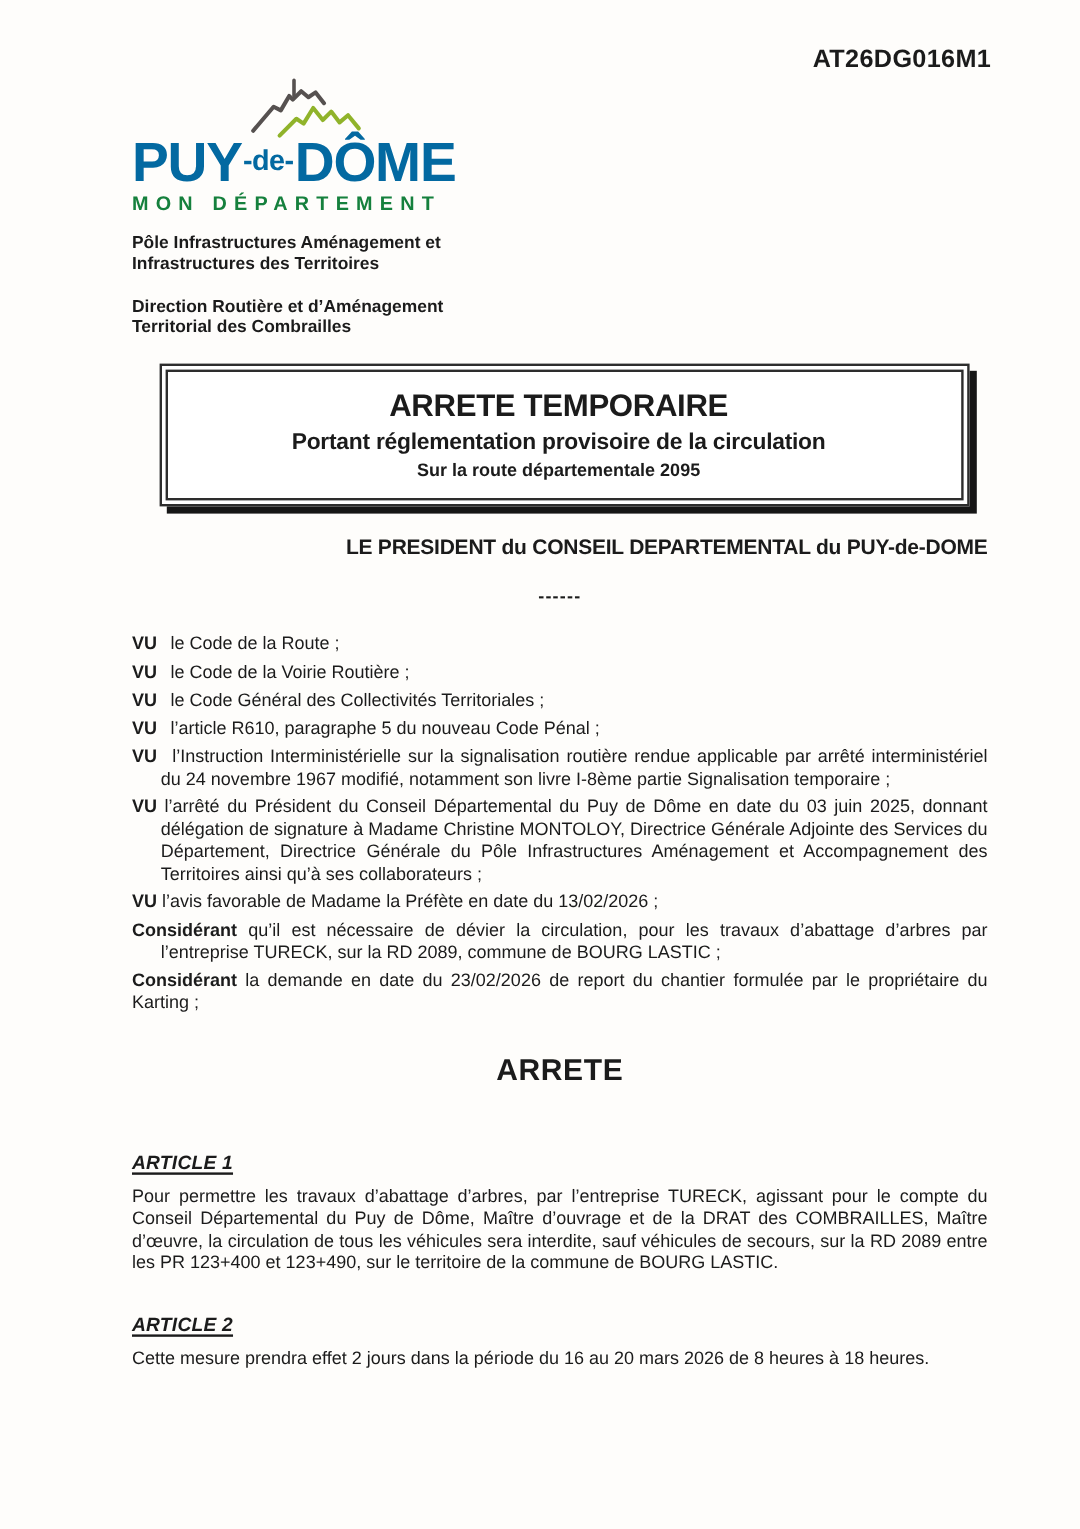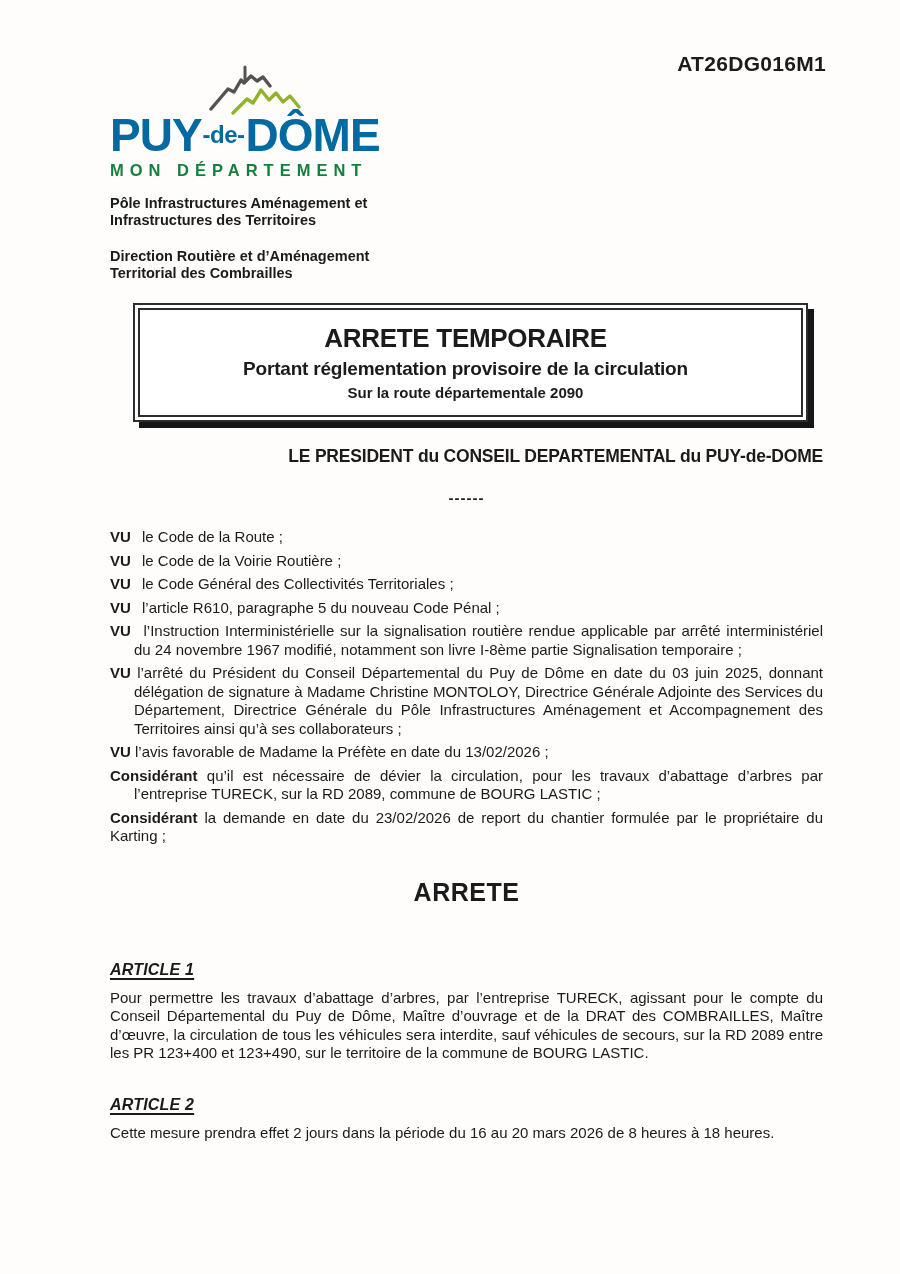--- a/index.html
+++ b/index.html
@@ -14,21 +14,21 @@
     background: #fefdfb;
     color: #1b1b1b;
     overflow: hidden;
   }
 
   .content { padding: 0 77px 0 110px; }
 
   
   .doc-code {
     position: absolute;
-    top: 52px;
+    top: 38px;
     right: 74px;
     font-size: 21px;
     font-weight: bold;
     letter-spacing: 0.3px;
   }
 
   
   .logo { padding-top: 62px; width: 290px; }
   .logo-mountain { display: block; margin-left: 96px; width: 132px; height: 54px; }
   .logo-title {
@@ -135,21 +135,21 @@
     </div>
     <div class="dept-block second">
       <div>Direction Routière et d’Aménagement</div>
       <div>Territorial des Combrailles</div>
     </div>
 
     <div class="title-box-outer">
       <div class="title-box-inner">
         <div class="tb-line1">ARRETE TEMPORAIRE</div>
         <div class="tb-line2">Portant réglementation provisoire de la circulation</div>
-        <div class="tb-line3">Sur la route départementale 2090</div>
+        <div class="tb-line3">Sur la route départementale 2095</div>
       </div>
     </div>
 
     <div class="president-line">LE PRESIDENT du CONSEIL DEPARTEMENTAL du PUY-de-DOME</div>
     <div class="dash-separator">------</div>
 
     <div class="recitals">
       <div class="recital hang tab">
         <span class="label">VU</span> <span>le Code de la Route ;</span>
       </div>

